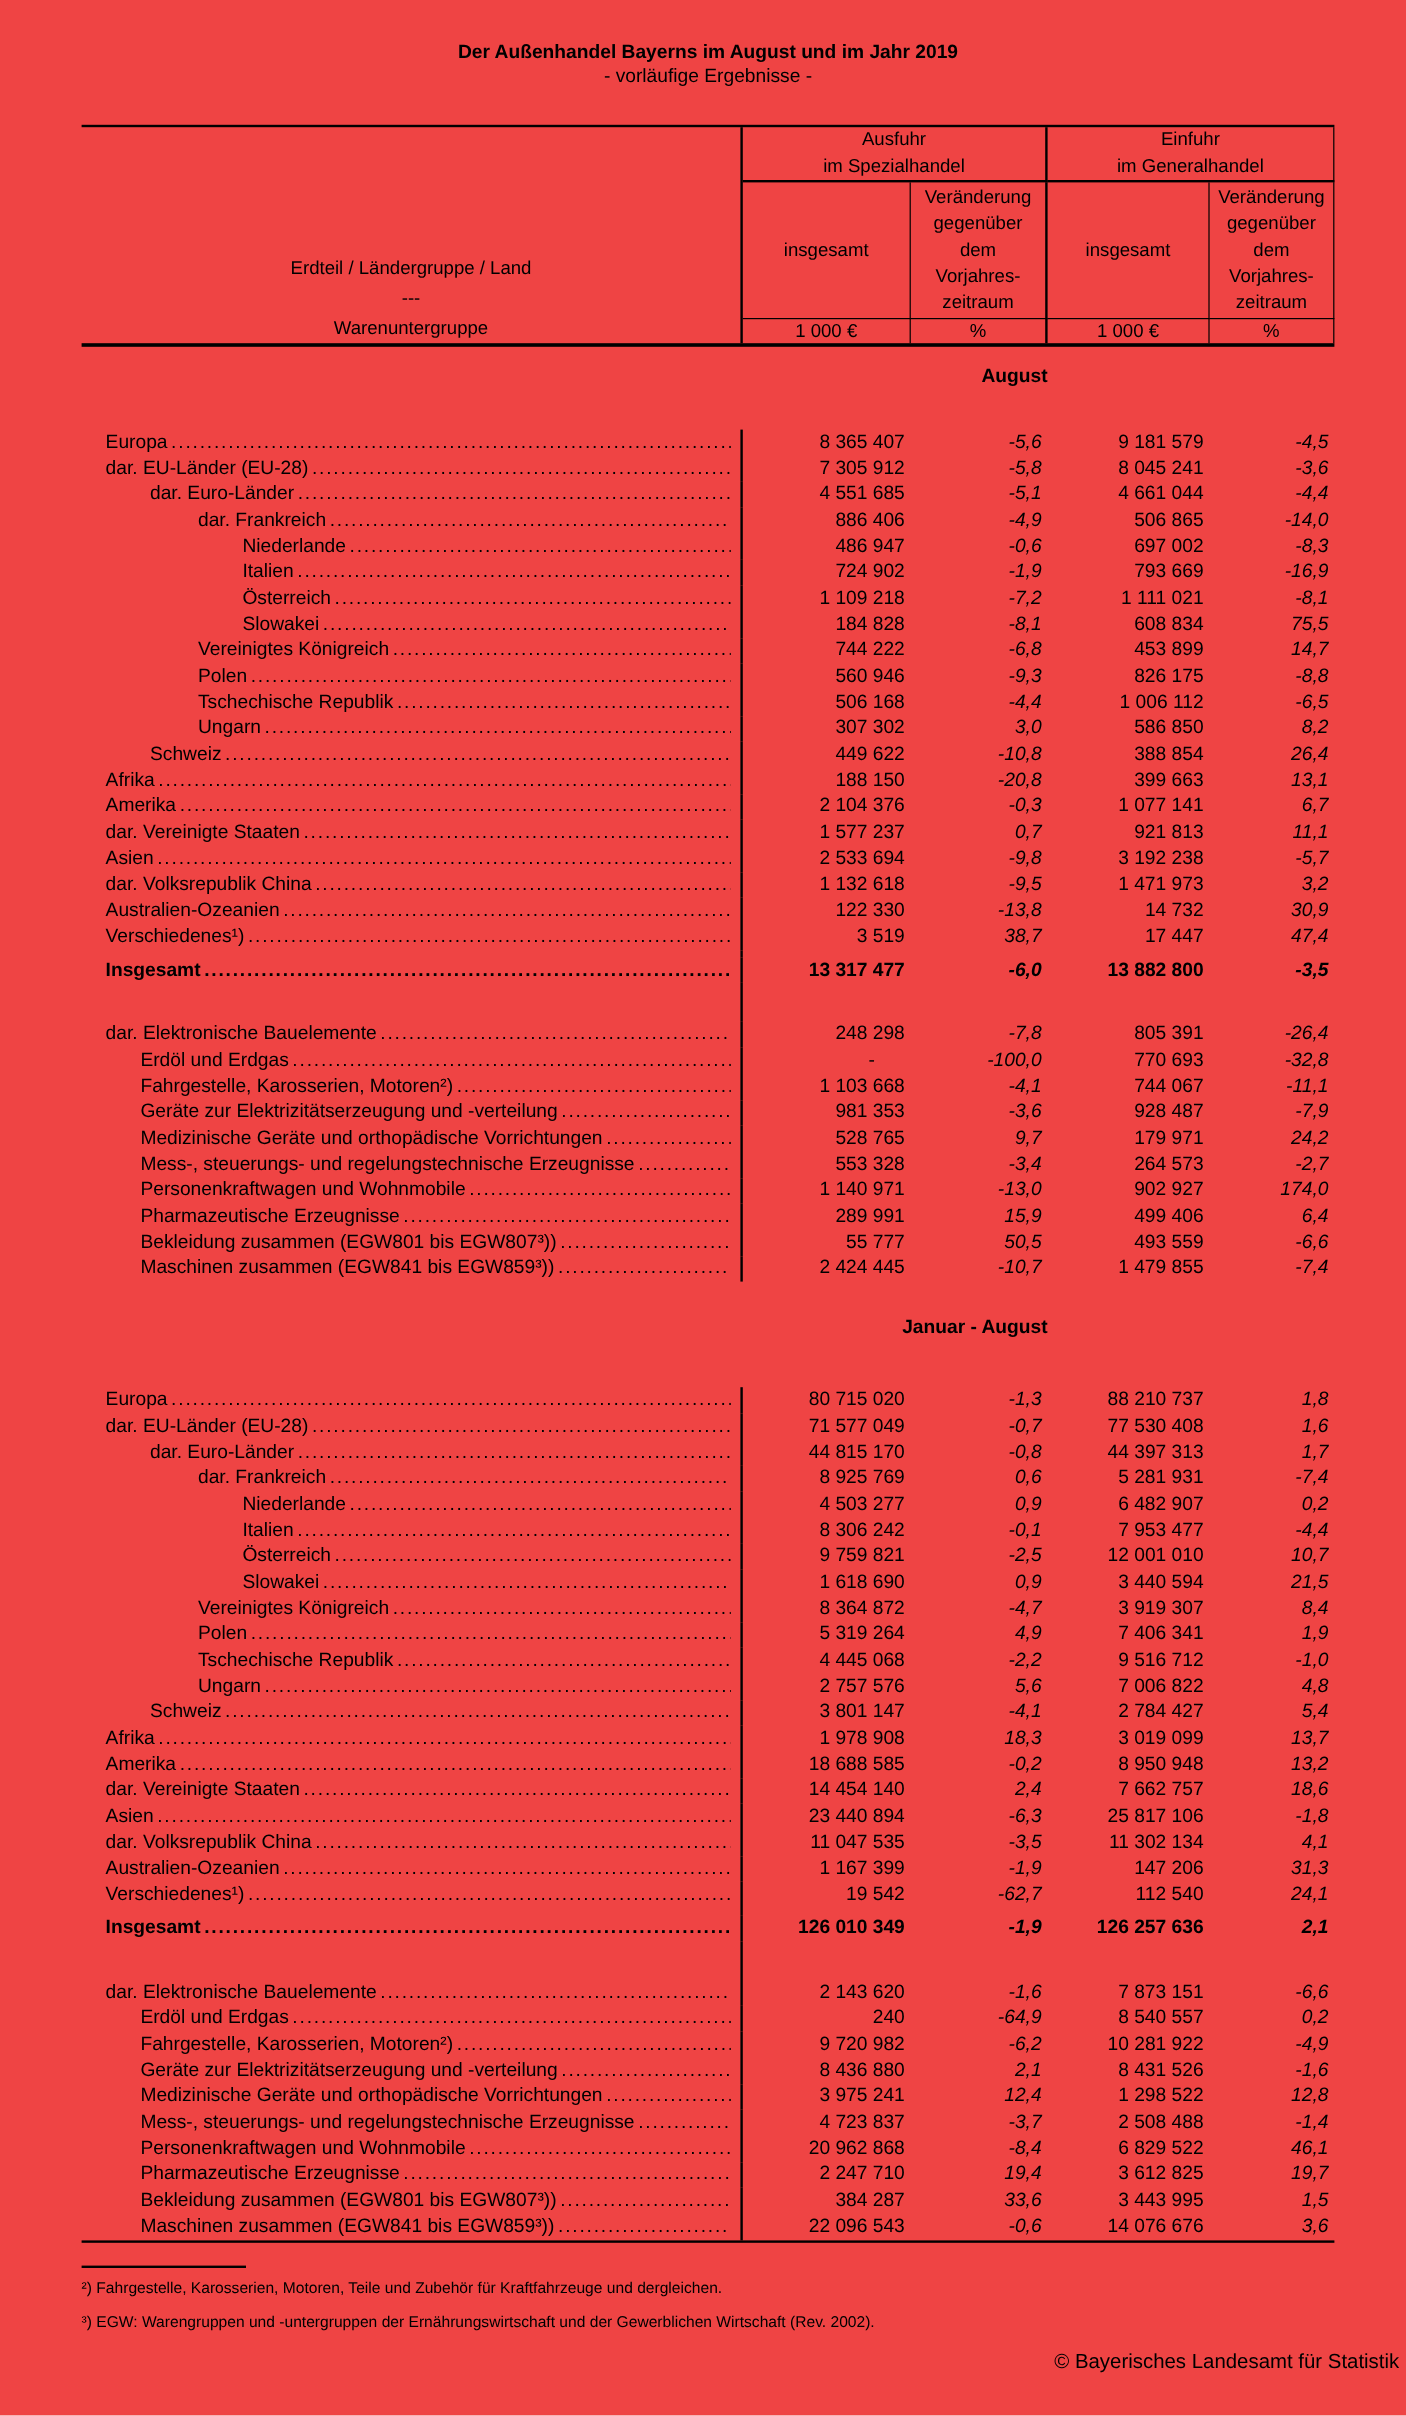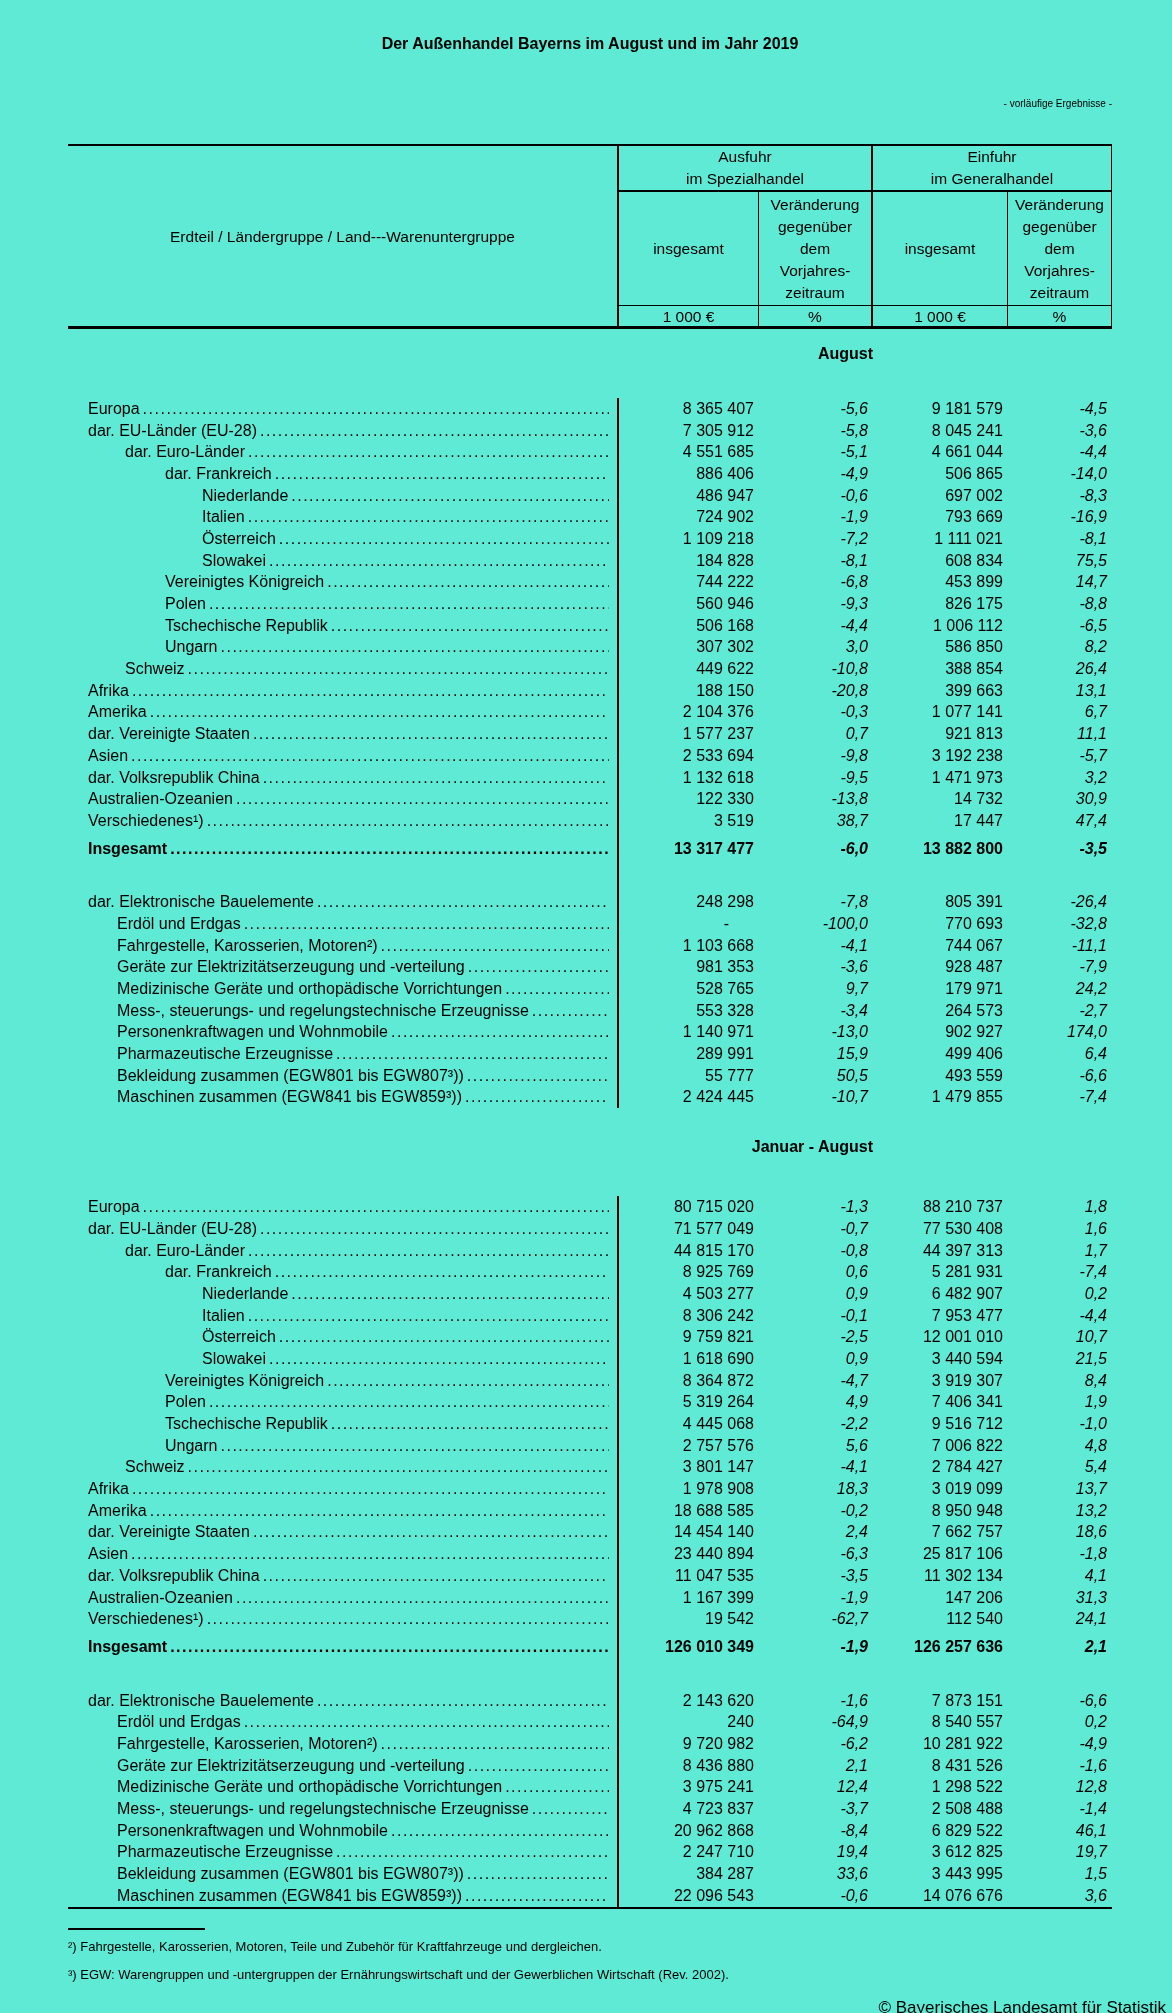--- a/index.html
+++ b/index.html
@@ -1,28 +1,28 @@
 <!DOCTYPE html>
 <html><head>
 <meta charset="utf-8">
 <style>
   html,body{margin:0;padding:0;background:#fff;}
-  .page{position:relative;width:1172px;height:2013px;background:#5eead4;color:#000;
+  .page{position:relative;width:1172px;height:2013px;background:#ef4444;color:#000;
         font-family:"Liberation Sans","DejaVu Sans",sans-serif;overflow:hidden;}
   .doc{width:1044px;margin-left:68px;padding-top:34px;}
   .title{font-size:16px;font-weight:bold;text-align:center;height:20px;line-height:20px;}
-  .subtitle{font-size:10px;text-align:right;height:20px;line-height:20px;margin-top:40px;}
+  .subtitle{font-size:16px;text-align:center;height:20px;line-height:20px;}
 
   
   .thead{margin-top:30px;display:grid;
          grid-template-columns:551px 140px 114px 135px 104px;
          grid-template-rows:46px 113px 21px;
          border-top:2px solid #000;border-bottom:3px solid #000;font-size:15.5px;}
   .cell{display:flex;align-items:center;justify-content:center;text-align:center;}
-  .dim{grid-area:1/1/4/2;border-right:2px solid #000;line-height:25px;}
+  .dim{grid-area:1/1/4/2;border-right:2px solid #000;flex-direction:column;line-height:25px;justify-content:flex-end;}
   .g1{grid-area:1/2/2/4;border-right:2px solid #000;border-bottom:2px solid #000;}
   .g2{grid-area:1/4/2/6;border-right:1px solid #000;border-bottom:2px solid #000;}
   .grp{white-space:pre-line;line-height:22px;}
   .c1{grid-area:2/2/3/3;border-right:1.5px solid #000;}
   .c2{grid-area:2/3/3/4;border-right:2px solid #000;}
   .c3{grid-area:2/4/3/5;border-right:1.5px solid #000;}
   .c4{grid-area:2/5/3/6;border-right:1px solid #000;}
   .chg{white-space:pre-line;line-height:22px;}
   .unit{line-height:21px;}
   .u1{grid-area:3/2/4/3;border-right:1.5px solid #000;border-top:1.5px solid #000;}

